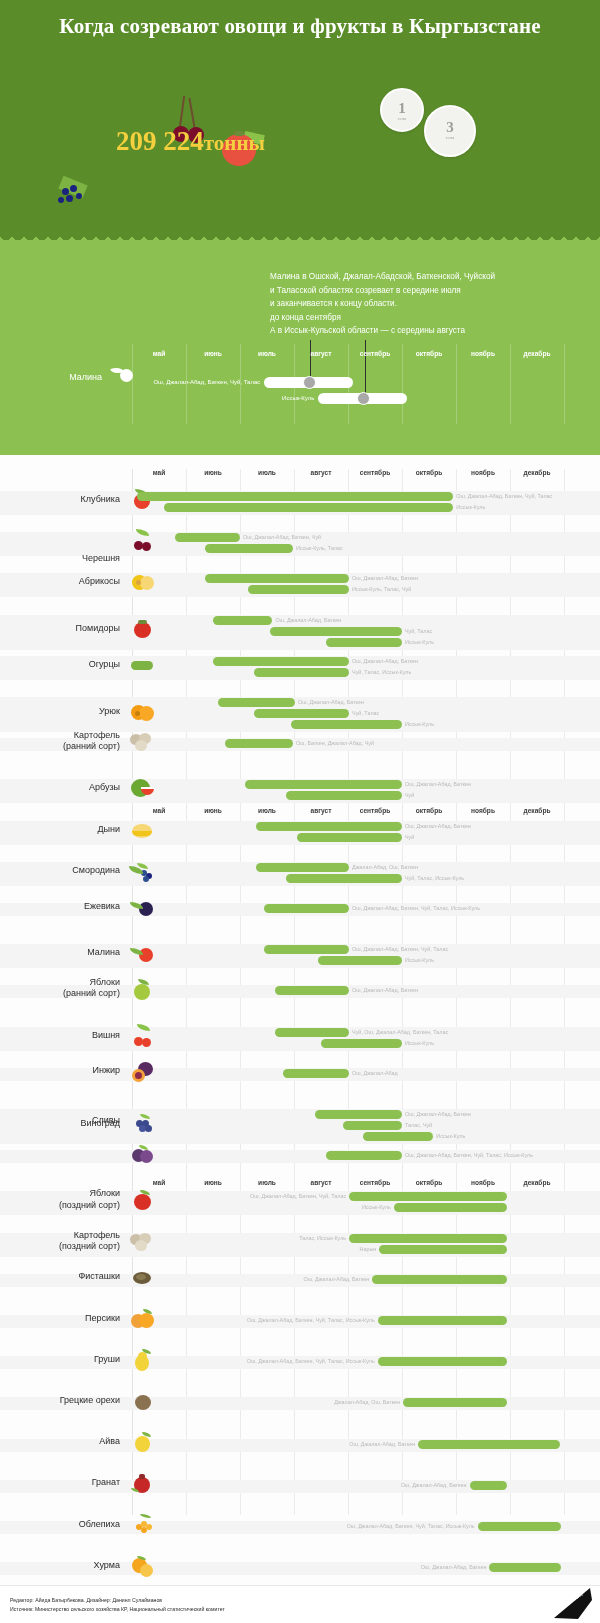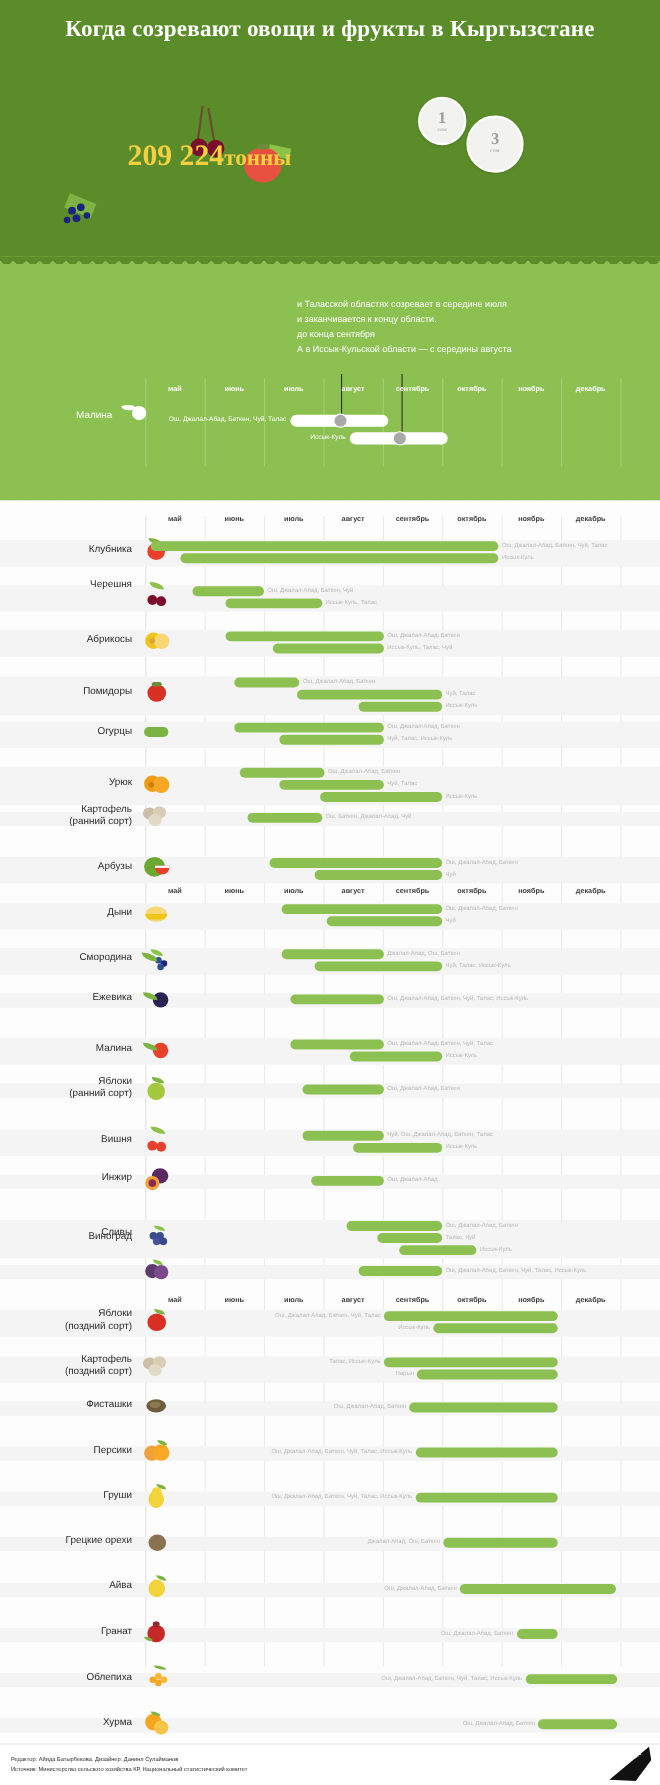--- a/index.html
+++ b/index.html
@@ -253,20 +253,21 @@
         <span>209 224</span><span class="unit">тонны</span>
       </div>
     </div>
 
 
     <div class="zig zig-top" style="bottom:0;"></div>
   </div>
 
   <div class="legend">
     <div class="legend-note" id="legend-note">
+        <div>Малина в Ошской, Джалал-Абадской, Баткенской, Чуйской</div>
         <div>и Таласской областях созревает в середине июля</div>
         <div>и заканчивается к концу области.</div>
         <div>до конца сентября</div>
         <div>А в Иссык-Кульской области — с середины августа</div>
       </div>
 
     <div class="pointer" style="left:310px;top:100px;height:42px;"></div>
     <div class="pointer" style="left:365px;top:100px;height:58px;"></div>
 
     <div class="legend-grid" id="legend-grid">
@@ -332,21 +333,21 @@
           <div class="fi">
             <div style="position: absolute; background: rgb(232, 64, 42); width: 16px; height: 15px; left: 6px; top: 7px; border-radius: 50% 50% 55% 55%;"></div>
             <div style="position: absolute; background: rgb(124, 179, 66); width: 12px; height: 6px; left: 7px; top: 2px; border-radius: 0px 100%;"></div>
           </div>
         </div>
         <div class="bar" style="left: 137.4px; width: 315.9px; top: 37px;"></div>
         <div class="bar-label right" style="top: 37px; left: 456.3px;">Ош, Джалал-Абад, Баткен, Чуй, Талас</div>
         <div class="bar" style="left: 164.4px; width: 288.9px; top: 48px;"></div>
         <div class="bar-label right" style="top: 48px; left: 456.3px;">Иссык-Куль</div>
         <div class="row-stripe" style="top: 77.2px; height: 24px;"></div>
-        <div class="row-label" style="top: 71px;">
+        <div class="row-label" style="top: 98px;">
           <div>Черешня</div>
         </div>
         <div class="row-icon" style="top: 73.2px;">
           <div class="fi">
             <div style="position: absolute; background: rgb(123, 15, 43); width: 9px; height: 9px; left: 6px; top: 13px; border-radius: 50%;"></div>
             <div style="position: absolute; background: rgb(123, 15, 43); width: 9px; height: 9px; left: 14px; top: 14px; border-radius: 50%;"></div>
             <div style="position: absolute; background: rgb(139, 195, 74); width: 13px; height: 7px; left: 8px; top: 1px; border-radius: 0px 100%;"></div>
           </div>
         </div>
         <div class="bar" style="left: 175.2px; width: 64.8px; top: 78.2px;"></div>

